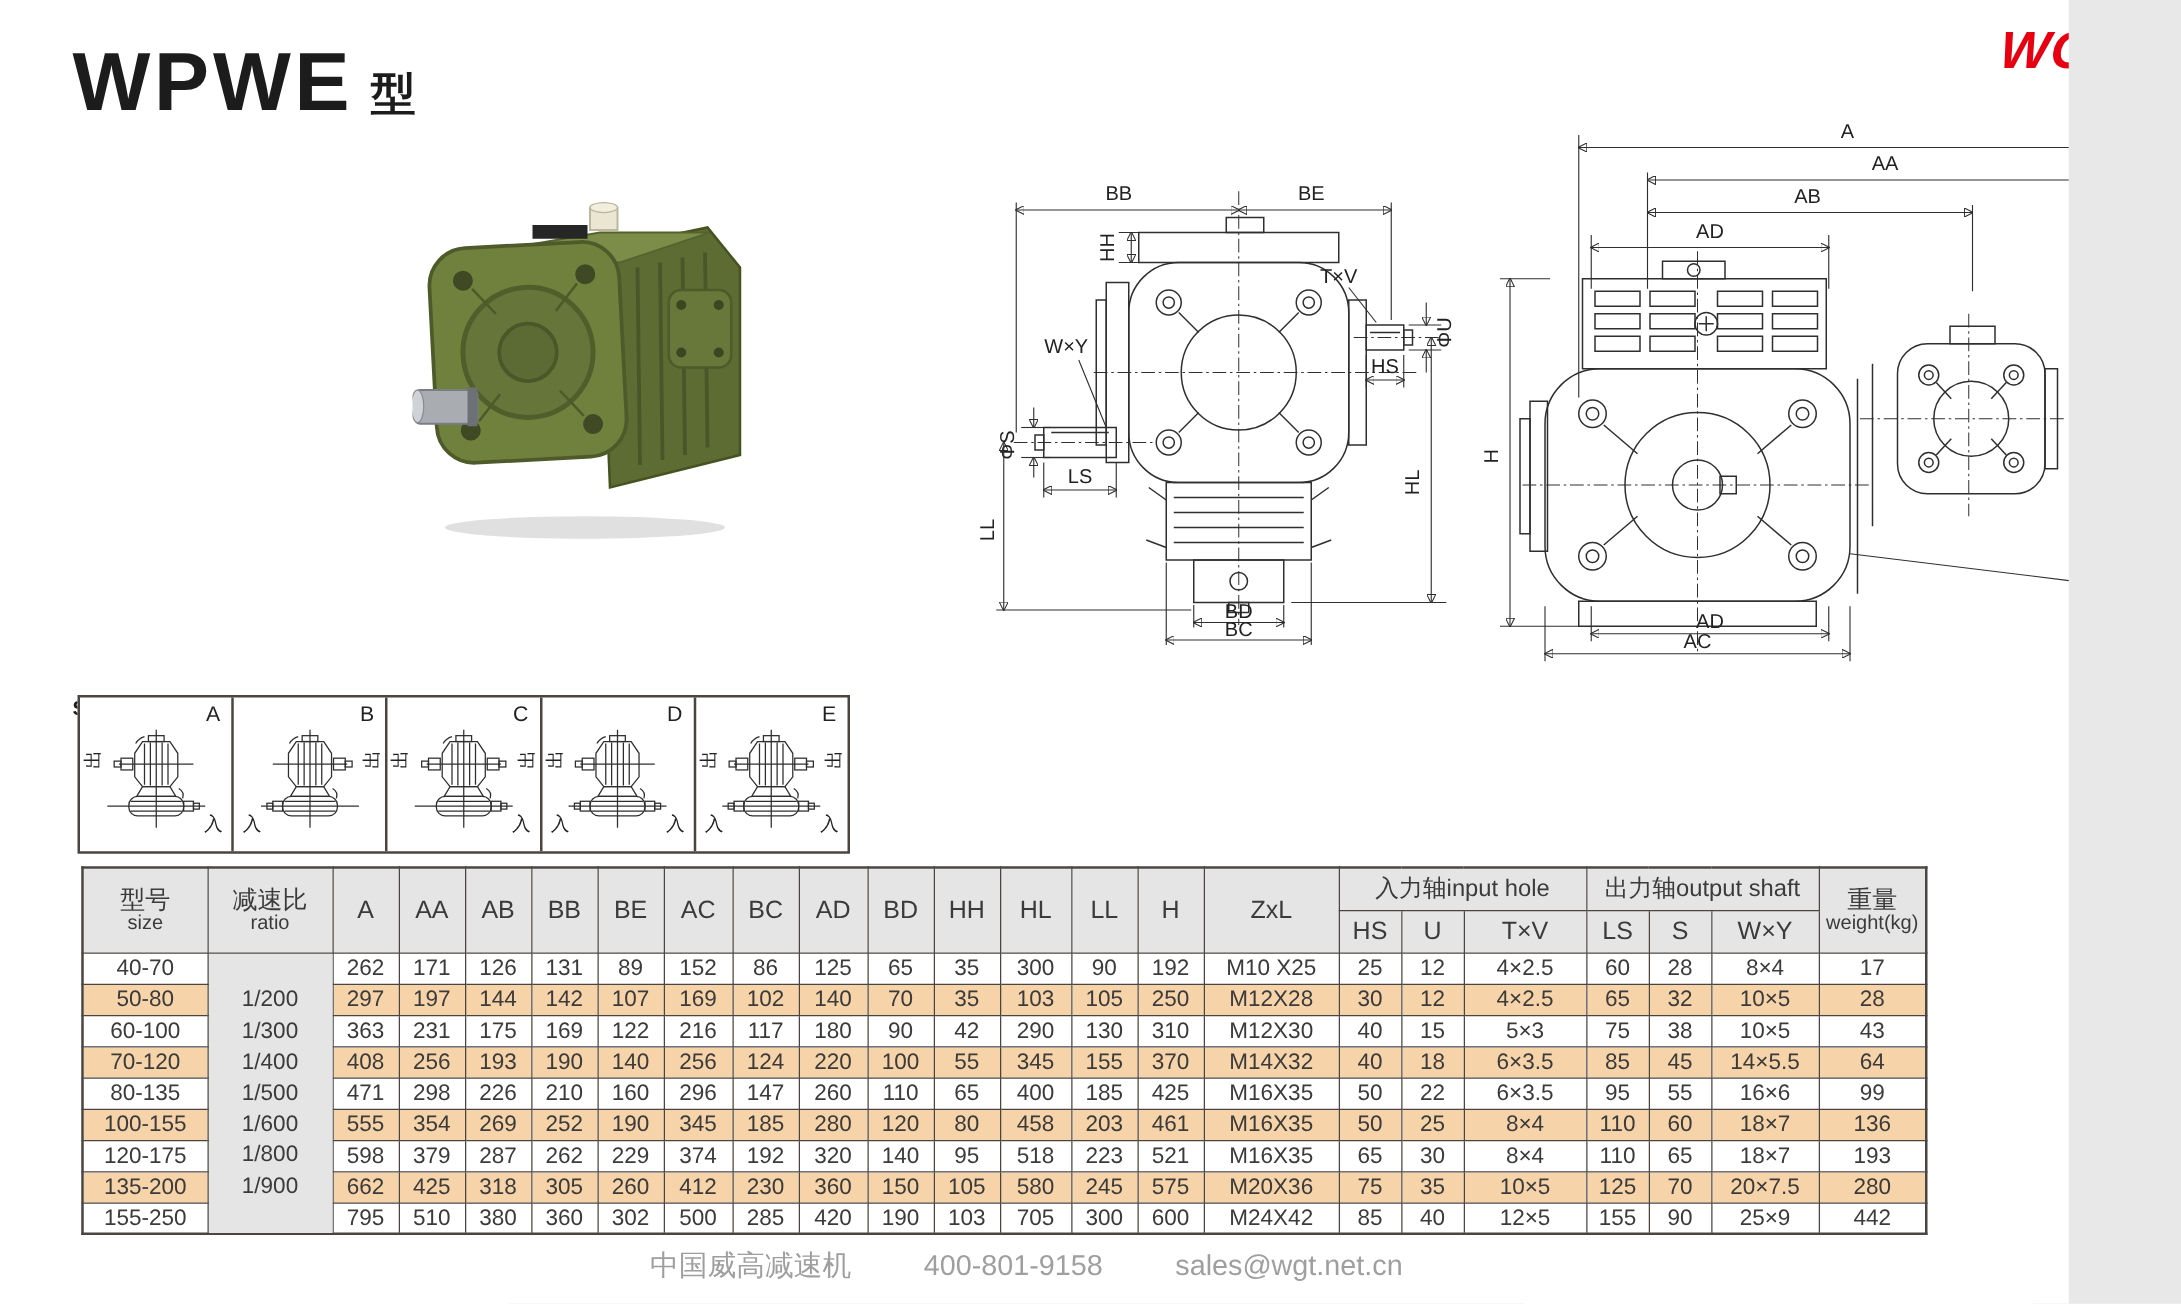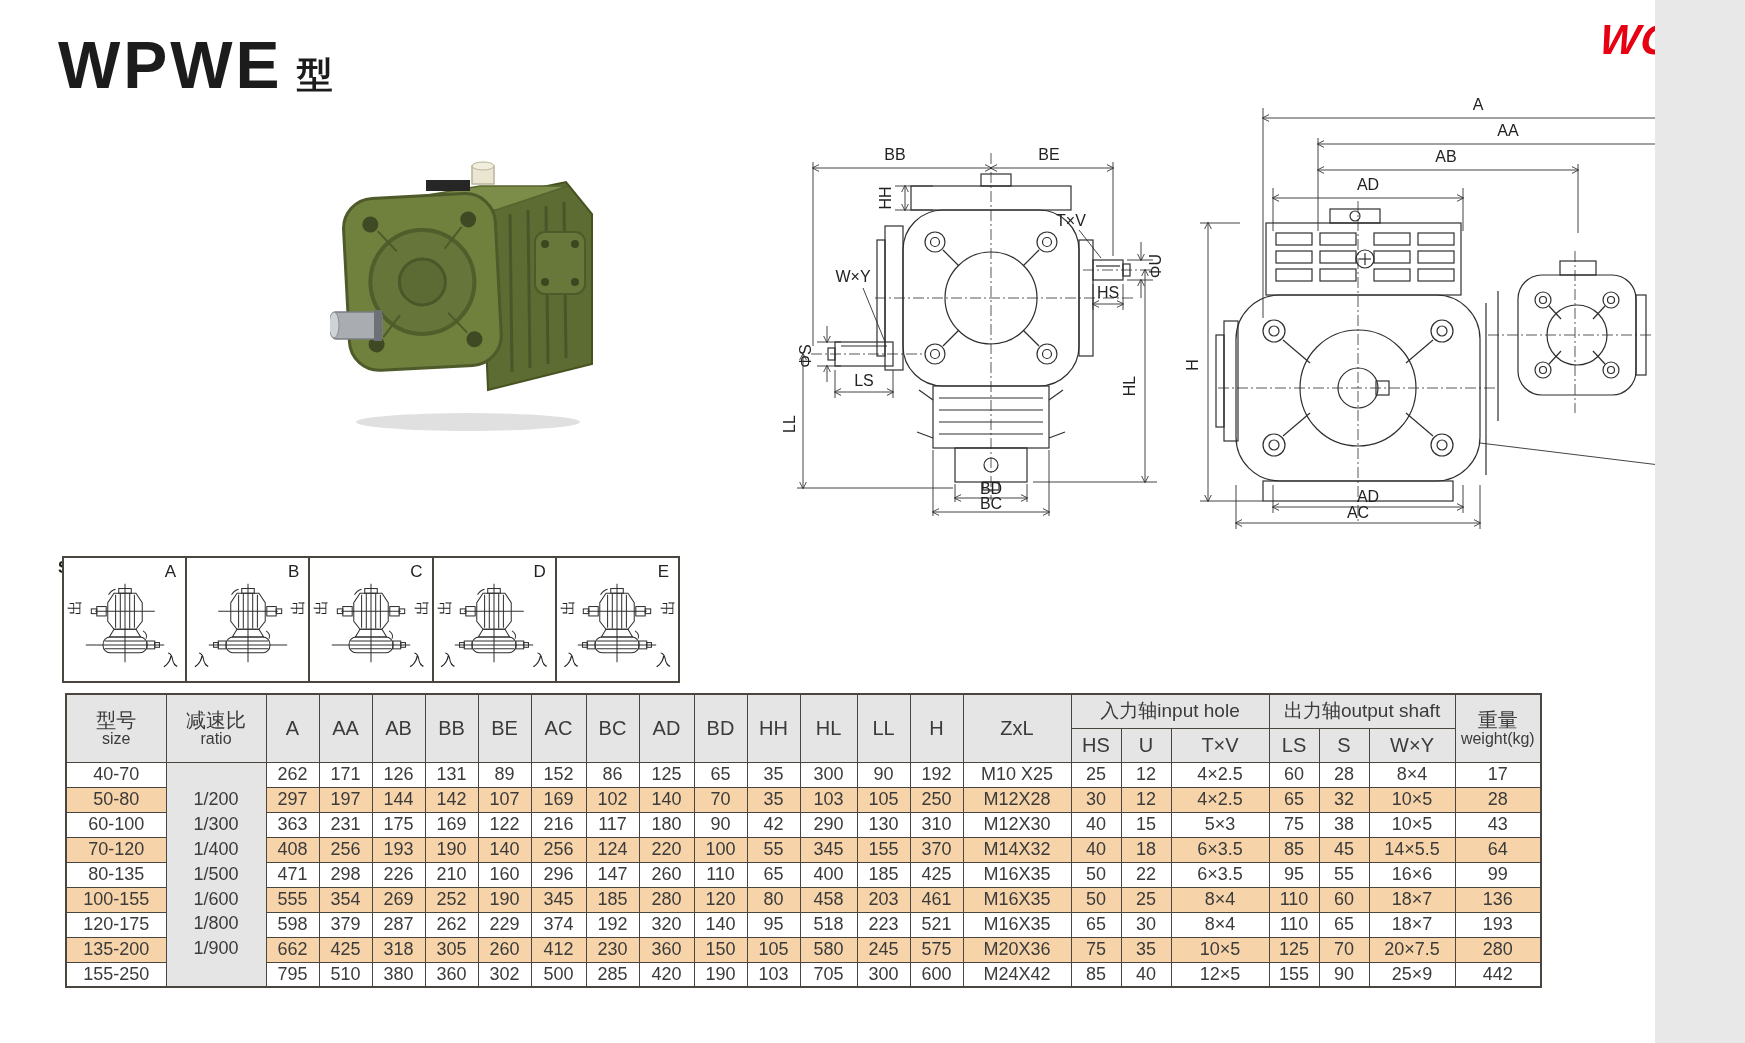--- a/index.html
+++ b/index.html
@@ -802,14 +802,19 @@
           <td>40</td>
           <td>12×5</td>
           <td>155</td>
           <td>90</td>
           <td>25×9</td>
           <td>442</td>
         </tr>
       </tbody>
   </table>
 
+  <div class="footer">
+    <span>中国威高减速机</span>
+    <span>400-801-9158</span>
+    <span>sales@wgt.net.cn</span>
+  </div>
 
 </div>
 
 </body></html>

